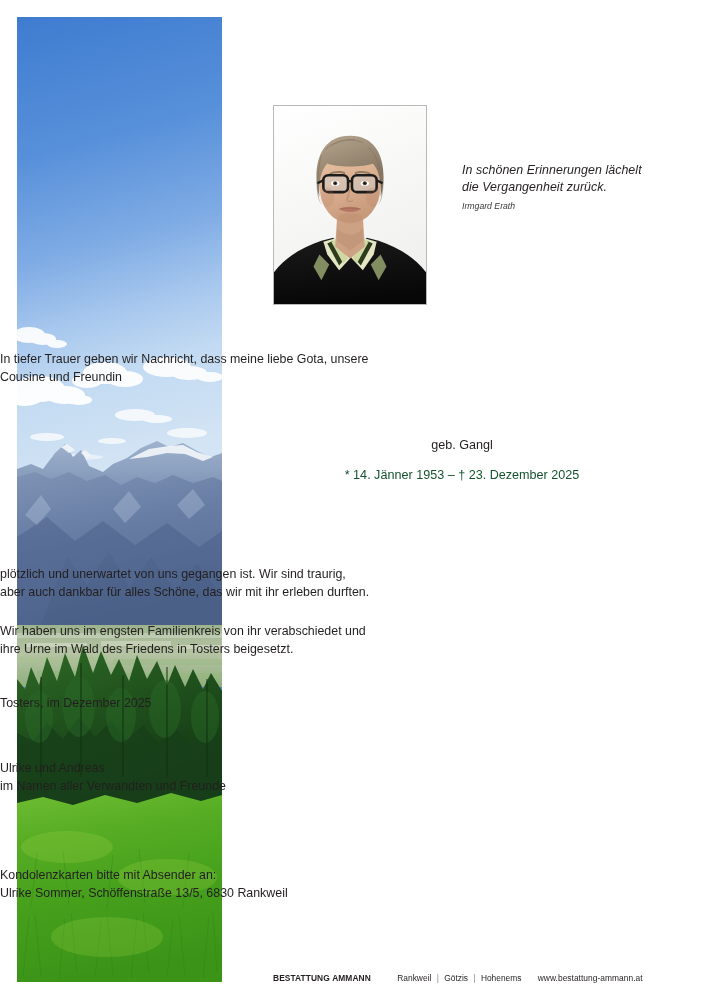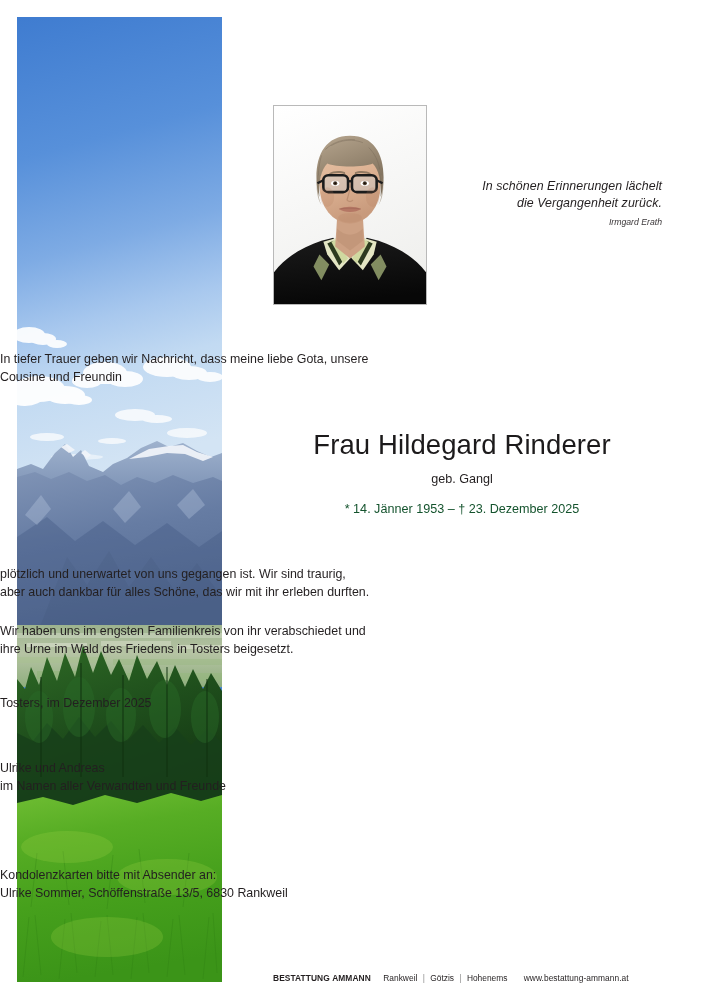--- a/index.html
+++ b/index.html
@@ -40,23 +40,22 @@
     box-sizing: border-box;
     background: #fdfdfd;
     overflow: hidden;
   }
   .portrait svg { display: block; width: 100%; height: 100%; }
 
   
   .quote {
     position: absolute;
     left: 462px;
-    top: 178px;
+    top: 162px;
     width: 200px;
-    text-align: right;
   }
   .quote-line {
     font-style: italic;
     font-size: 12.4px;
     line-height: 16.5px;
     color: #231f20;
     letter-spacing: .005em;
   }
   .quote-author {
     font-style: italic;
@@ -118,21 +117,21 @@
     left: 273px;
     top: 972px;
     width: 390px;
     font-size: 8.4px;
     line-height: 12px;
     white-space: nowrap;
     color: #231f20;
   }
   .footer .brand-light { font-weight: 600; letter-spacing: .01em; }
   .footer .brand-bold  { font-weight: 800; letter-spacing: .01em; }
-  .footer .towns { margin-left: 10px; letter-spacing: .005em; }
+  .footer .towns { margin-left: 24px; letter-spacing: .005em; }
   .footer .sep {
     display: inline-block;
     margin: 0 3px;
     color: #8d8d8d;
   }
   .footer .url { margin-left: 14px; letter-spacing: .005em; }
 </style>
 </head>
 <body>
 
@@ -398,21 +397,20 @@
   <div class="quote-line">die Vergangenheit zurück.</div>
   <div class="quote-author">Irmgard Erath</div>
 </div>
 
 <div class="para" id="p-intro">
   <span class="l">In tiefer Trauer geben wir Nachricht, dass meine liebe Gota, unsere</span>
   <span class="l">Cousine und Freundin</span>
 </div>
 
 <div class="name-block">
-  <div class="name">Frau Hildegard Rinderer</div>
   <div class="maiden">geb. Gangl</div>
   <div class="dates">* 14. Jänner 1953  –  † 23. Dezember 2025</div>
 </div>
 
 <div class="para" id="p-after1">
   <span class="l">plötzlich und unerwartet von uns gegangen ist. Wir sind traurig,</span>
   <span class="l noj">aber auch dankbar für alles Schöne, das wir mit ihr erleben durften.</span>
 </div>
 
 <div class="para" id="p-after2">

